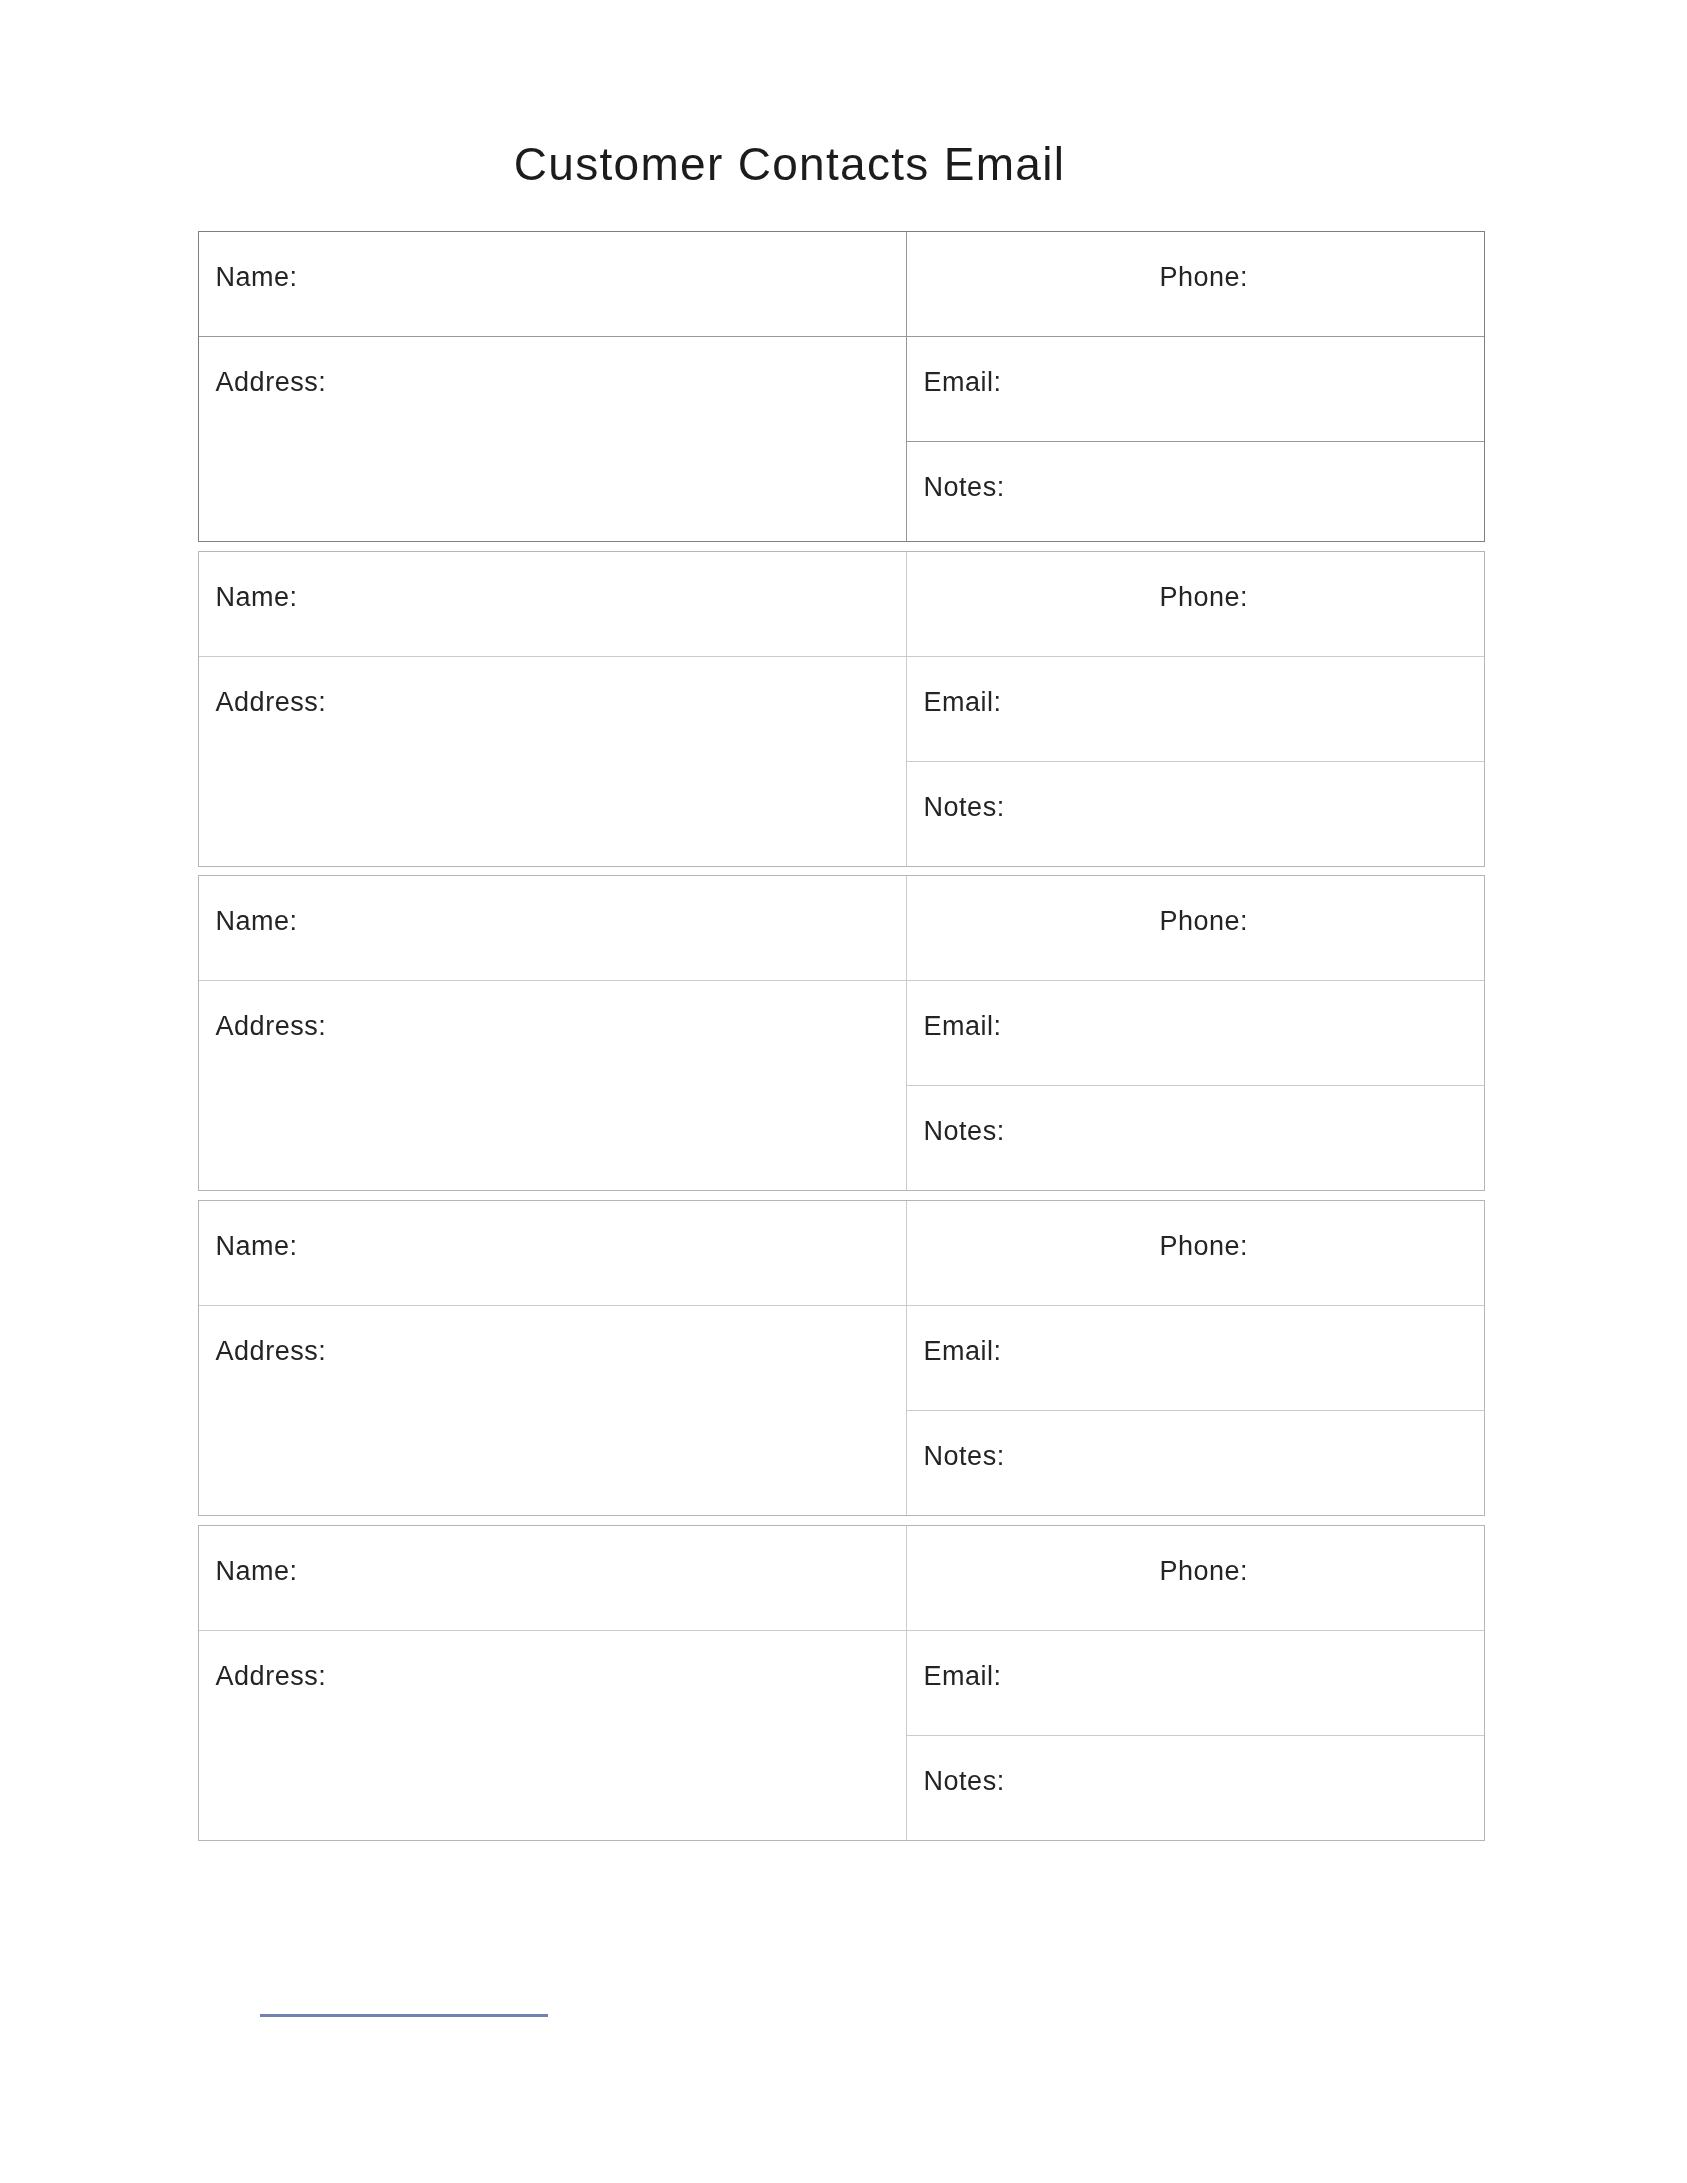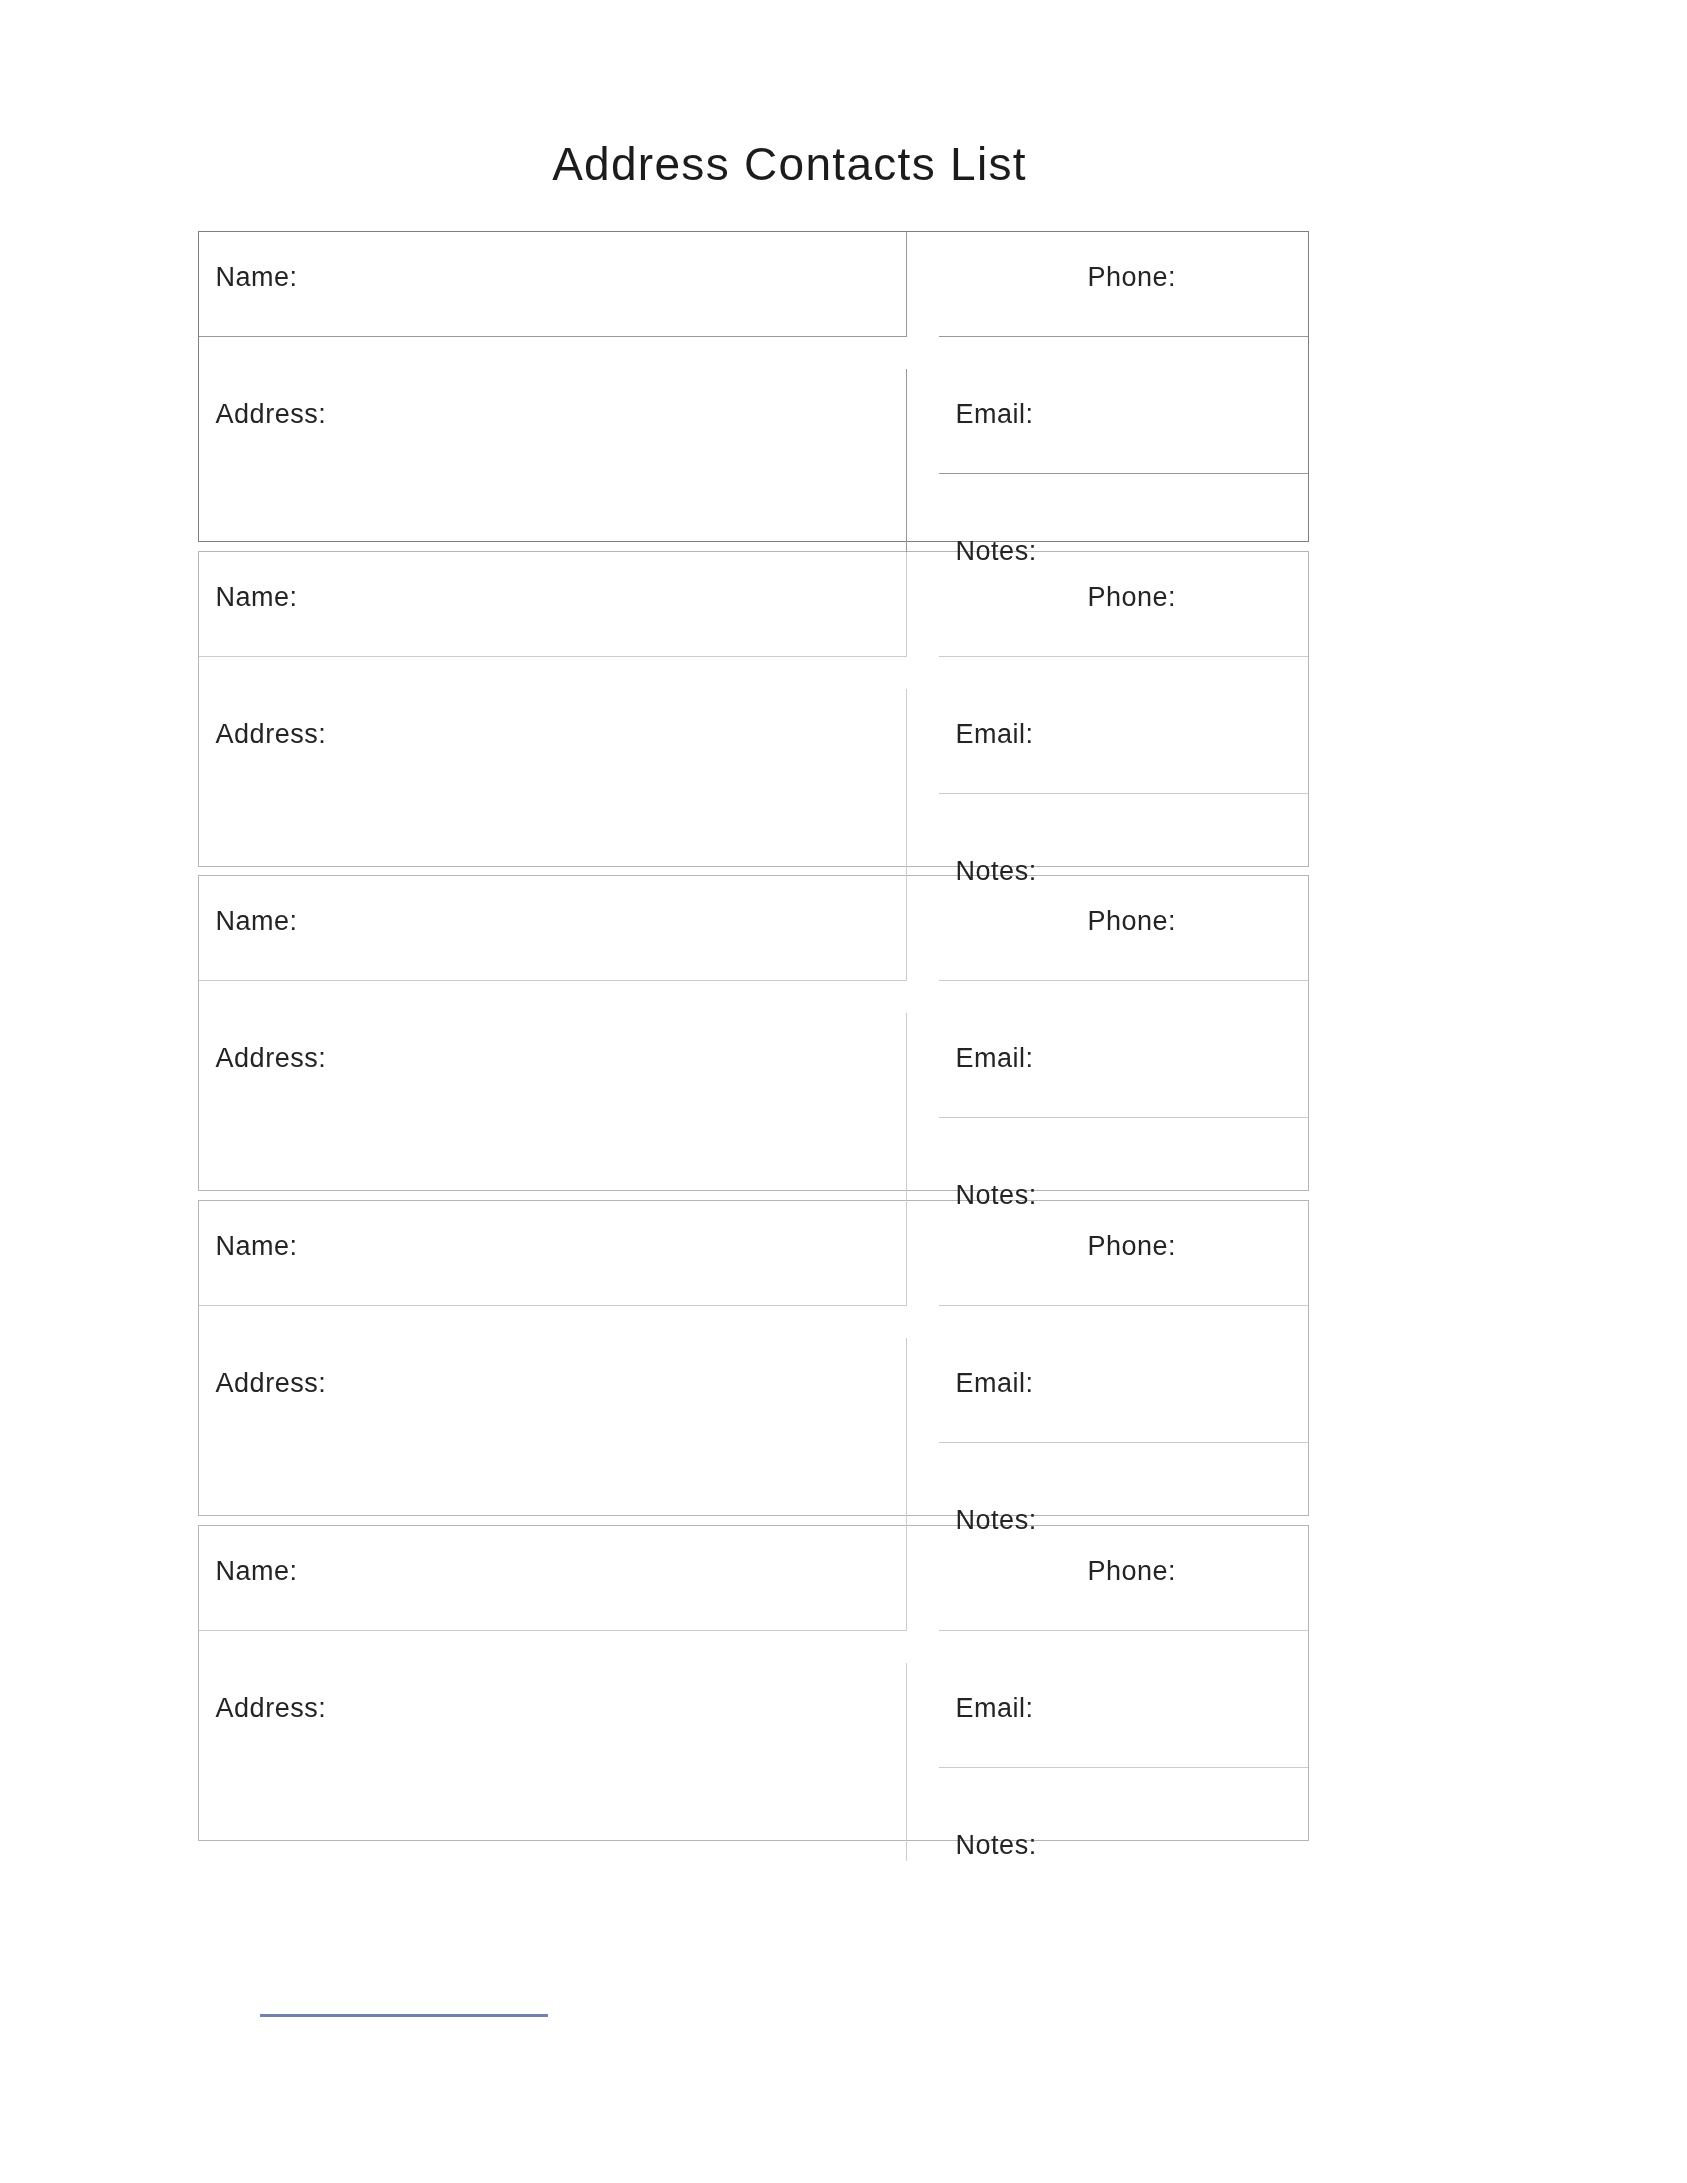--- a/index.html
+++ b/index.html
@@ -21,28 +21,27 @@
     font-weight:400;
     line-height:1.15;
     white-space:nowrap;
   }
   .blocks{
     position:absolute;
     left:198px;top:231px;width:1287px;
   }
   .block{
     box-sizing:border-box;
-    width:1111px;height:316px;
+    width:1287px;height:316px;
     margin-bottom:8.7px;
     display:grid;
     grid-template-columns:708px 1fr;
     grid-template-rows:105px 105px 1fr;
     background:#ffffff;
     border:0.9px solid #b5b5b5;
-    gap:32px;
   }
   .block.first{
     height:311px;
     border:1.7px solid #7f7f7f;
   }
   .cell{
     box-sizing:border-box;
     padding:29px 0 0 16.6px;
   }
   .lbl{
@@ -67,21 +66,21 @@
     position:absolute;
     left:260px;top:2014px;
     width:288px;height:2.6px;
   }
 </style>
 </head>
 <body>
 
 <div class="sheet">
 
-  <h1 class="title">Address Contacts List</h1>
+  <h1 class="title">Customer Contacts Email</h1>
 
   <div class="blocks">
   <section class="block first">
     <div class="cell name-cell">
       <span class="lbl">Name:</span>
     </div>
     <div class="cell address-cell">
       <span class="lbl">Address:</span>
     </div>
     <div class="cell phone-cell">

